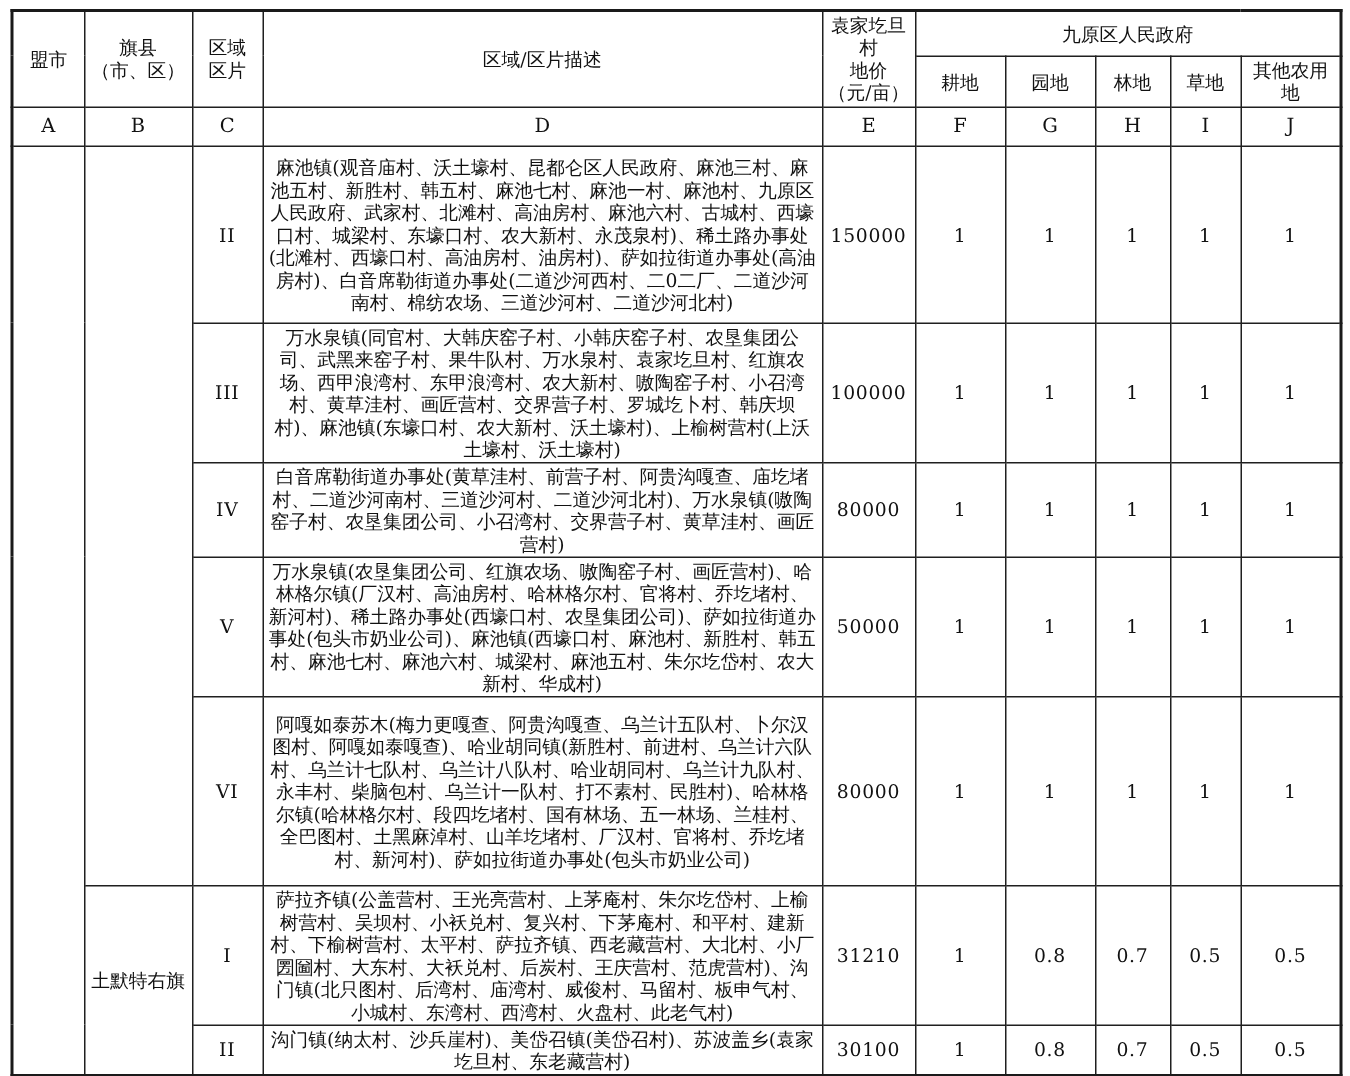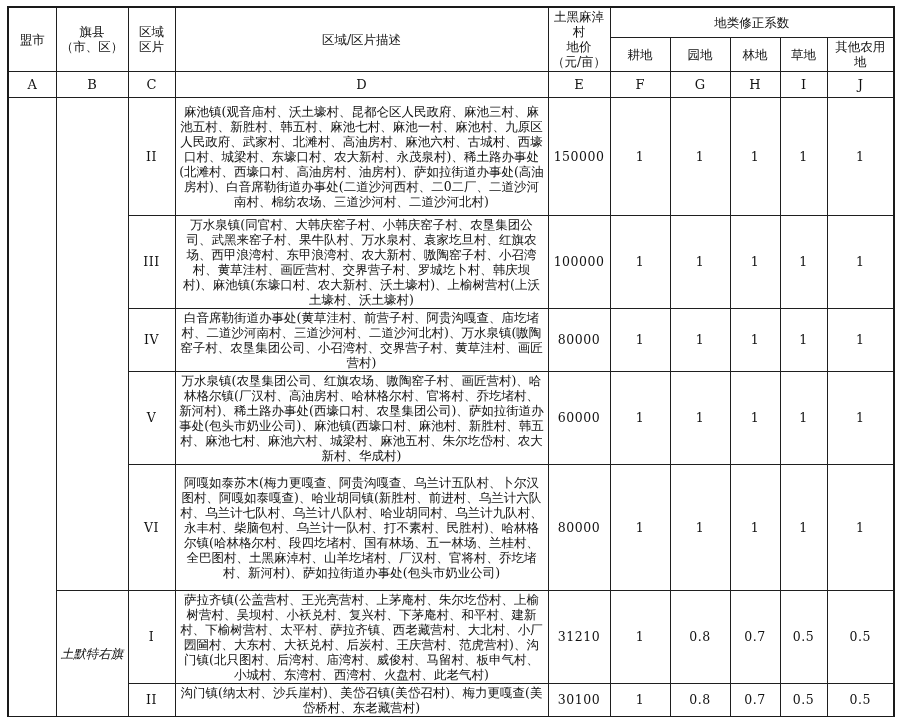--- a/index.html
+++ b/index.html
@@ -39,21 +39,21 @@
   tr.letters td { font-size: 13px; }
   td.desc {
     text-align: justify;
     text-justify: inter-ideograph;
     padding: 2px 4px;
     font-size: 12.5px;
     line-height: 15px;
   }
   td.num { font-size: 13px; letter-spacing: 0.5px; margin-top: 40px; }
   td.zone { font-size: 13px; letter-spacing: 0.5px; }
-  td.banner { font-size: 13px; font-style: italic; }
+  td.banner { font-size: 13px; }
 </style>
 </head>
 <body>
 
 <div class="sheet">
   <table class="grid">
     <colgroup>
       <col style="width:48px">
         <col style="width:72px">
         <col style="width:47px">
@@ -66,24 +66,24 @@
       <col style="width:67px">
     </colgroup>
     <tbody>
       <tr class="hdr1">
         <td rowspan="2">盟市</td>
         <td rowspan="2" class="pre">旗县
 （市、区）</td>
         <td rowspan="2" class="pre">区域
 区片</td>
         <td rowspan="2">区域/区片描述</td>
-        <td rowspan="2" class="pre">土黑麻淖村
+        <td rowspan="2" class="pre">袁家圪旦村
 地价
 （元/亩）</td>
-        <td colspan="5">地类修正系数</td>
+        <td colspan="5">九原区人民政府</td>
       </tr>
       <tr class="hdr2">
         <td>耕地</td>
         <td>园地</td>
         <td>林地</td>
         <td>草地</td>
         <td>其他农用地</td>
       </tr>
       <tr class="letters">
         <td>A</td>
@@ -129,21 +129,21 @@
         <td class="num">1</td>
         <td class="num">1</td>
         <td class="num">1</td>
         <td class="num">1</td>
         <td class="num">1</td>
       </tr>
 
       <tr style="height:90px">
         <td class="zone">V</td>
         <td class="desc">万水泉镇(农垦集团公司、红旗农场、嗷陶窑子村、画匠营村)、哈林格尔镇(厂汉村、高油房村、哈林格尔村、官将村、乔圪堵村、新河村)、稀土路办事处(西壕口村、农垦集团公司)、萨如拉街道办事处(包头市奶业公司)、麻池镇(西壕口村、麻池村、新胜村、韩五村、麻池七村、麻池六村、城梁村、麻池五村、朱尔圪岱村、农大新村、华成村)</td>
-        <td class="num">60000</td>
+        <td class="num">50000</td>
         <td class="num">1</td>
         <td class="num">1</td>
         <td class="num">1</td>
         <td class="num">1</td>
         <td class="num">1</td>
       </tr>
 
       <tr style="height:126px">
         <td class="zone">VI</td>
         <td class="desc">阿嘎如泰苏木(梅力更嘎查、阿贵沟嘎查、乌兰计五队村、卜尔汉图村、阿嘎如泰嘎查)、哈业胡同镇(新胜村、前进村、乌兰计六队村、乌兰计七队村、乌兰计八队村、哈业胡同村、乌兰计九队村、永丰村、柴脑包村、乌兰计一队村、打不素村、民胜村)、哈林格尔镇(哈林格尔村、段四圪堵村、国有林场、五一林场、兰桂村、全巴图村、土黑麻淖村、山羊圪堵村、厂汉村、官将村、乔圪堵村、新河村)、萨如拉街道办事处(包头市奶业公司)</td>
@@ -162,21 +162,21 @@
         <td class="num">31210</td>
         <td class="num">1</td>
         <td class="num">0.8</td>
         <td class="num">0.7</td>
         <td class="num">0.5</td>
         <td class="num">0.5</td>
       </tr>
 
       <tr style="height:33px">
         <td class="zone">II</td>
-        <td class="desc">沟门镇(纳太村、沙兵崖村)、美岱召镇(美岱召村)、梅力更嘎查(美岱桥村、东老藏营村)</td>
+        <td class="desc">沟门镇(纳太村、沙兵崖村)、美岱召镇(美岱召村)、苏波盖乡(袁家圪旦村、东老藏营村)</td>
         <td class="num">30100</td>
         <td class="num">1</td>
         <td class="num">0.8</td>
         <td class="num">0.7</td>
         <td class="num">0.5</td>
         <td class="num">0.5</td>
       </tr>
     </tbody>
   </table>
 </div>

